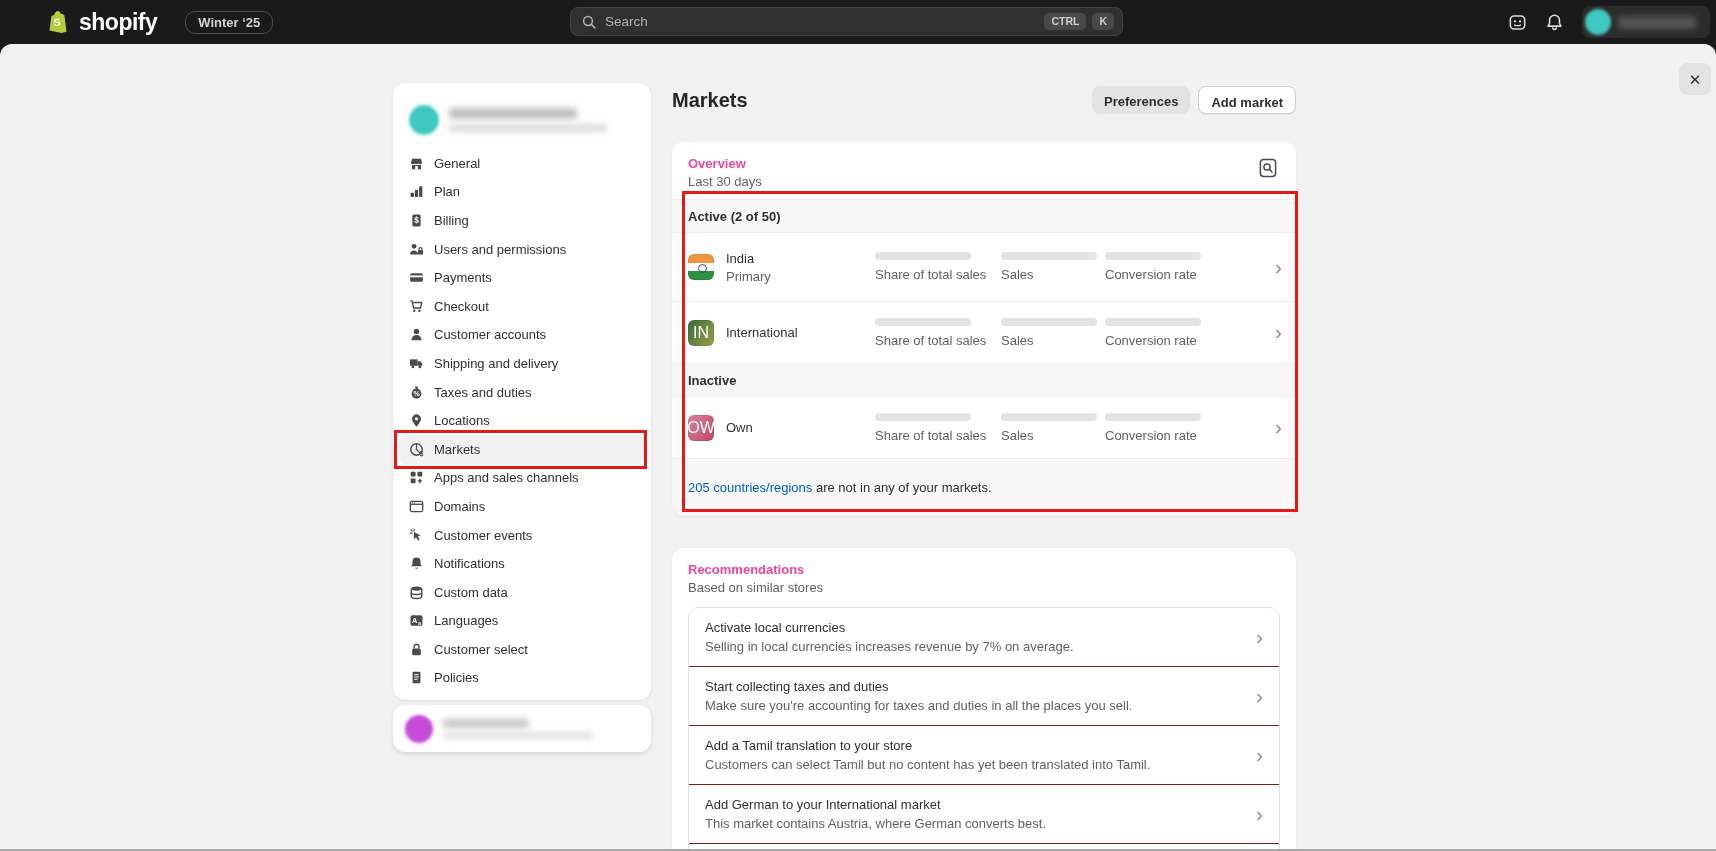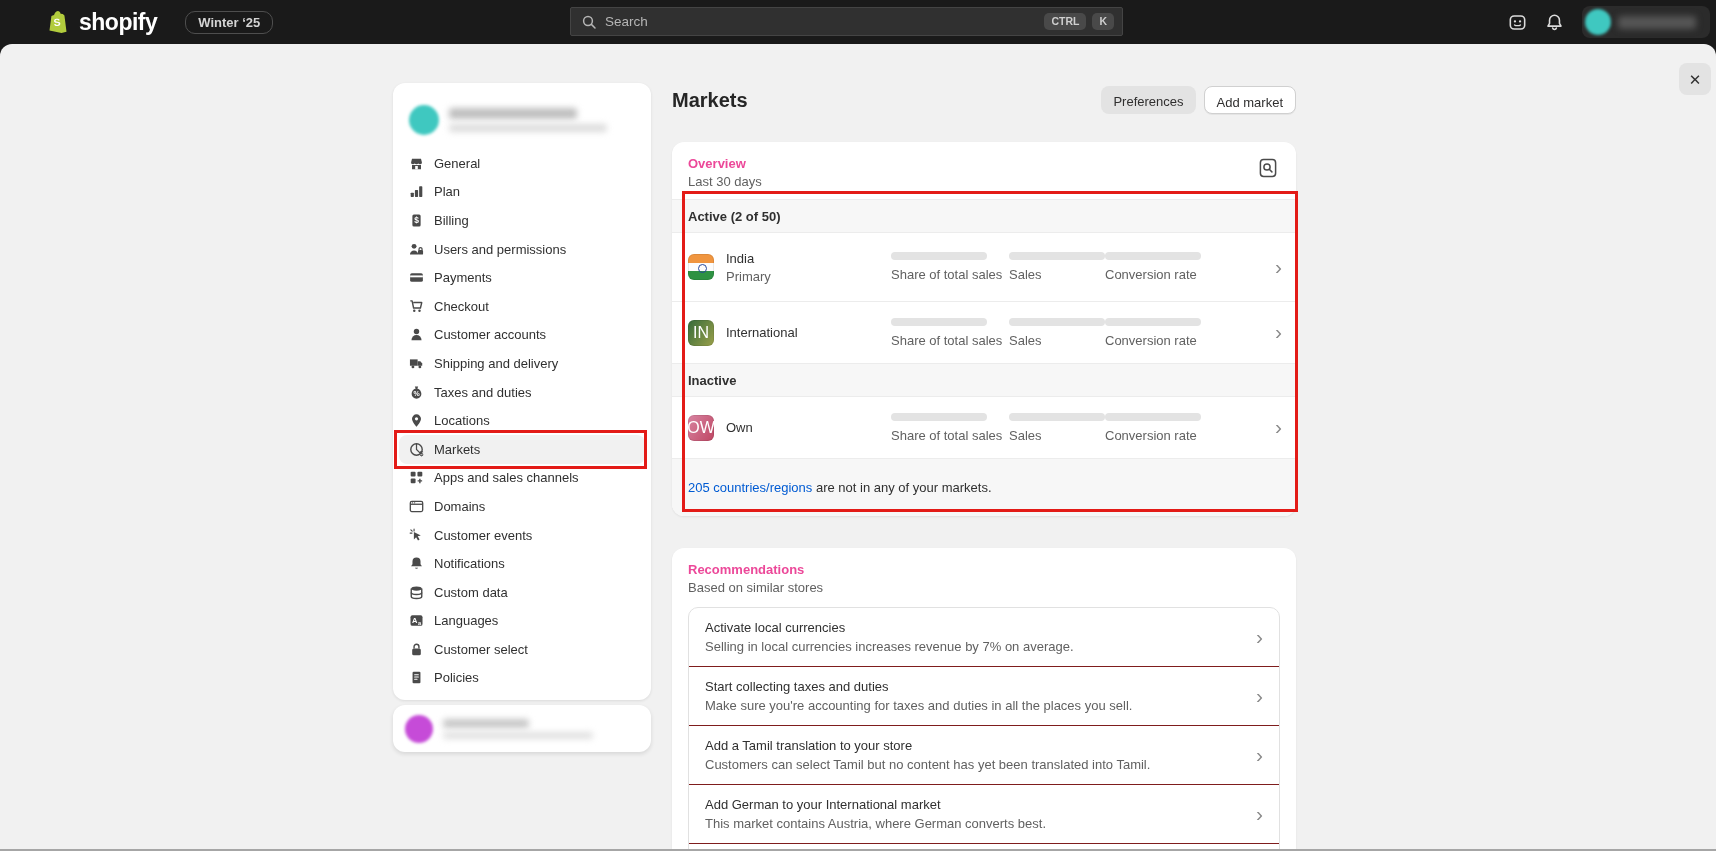--- a/index.html
+++ b/index.html
@@ -10,21 +10,21 @@
   *{box-sizing:border-box;margin:0;padding:0}
   html,body{width:1716px;height:851px;overflow:hidden}
   body{font-family:"Liberation Sans","DejaVu Sans",sans-serif;background:var(--topbar-bg);position:relative;color:#303030}
 
   
   .topbar{position:absolute;top:0;left:0;width:1716px;height:44px;background:var(--topbar-bg);display:flex;align-items:center}
   .tb-left{display:flex;align-items:center;margin-left:46px}
   .logo{display:flex;align-items:center;gap:9px;cursor:pointer}
   .wordmark{color:#fff;font-weight:700;font-size:23px;letter-spacing:-.5px}
   .release-badge{margin-left:28px;border:1.5px solid #4e4e4e;border-radius:10px;padding:3px 12px;font-size:13px;font-weight:700;color:#d4d4d4}
-  .searchbar{position:absolute;left:570px;top:7px;width:553px;height:29px;background:#303030;border:1px solid #444;border-radius:2px;display:flex;align-items:center;padding:0 8px 0 10px;cursor:text}
+  .searchbar{position:absolute;left:570px;top:7px;width:553px;height:29px;background:#303030;border:1px solid #444;border-radius:8px;display:flex;align-items:center;padding:0 8px 0 10px;cursor:text}
   .searchbar input{flex:1;background:transparent;border:none;outline:none;color:#e3e3e3;font-size:13.5px;margin-left:8px;font-family:inherit}
   .searchbar input::placeholder{color:#b5b5b5}
   .key{background:rgba(255,255,255,.12);color:#cfcfcf;font-size:10.5px;font-weight:700;border-radius:5px;padding:3px 7px;margin-left:6px;line-height:1}
   .tb-right{position:absolute;right:6px;top:0;height:44px;display:flex;align-items:center;gap:18px}
   .tb-icon-btn{background:none;border:none;cursor:pointer;display:flex;align-items:center}
   .account-chip{background:#2b2b2b;border-radius:8px;height:32px;width:128px;display:flex;align-items:center;padding:3px 6px 3px 3px;gap:7px;cursor:pointer}
   .avatar{border-radius:50%;flex:none}
   .teal{background:var(--accent-teal)}
   .purple{background:var(--accent-purple)}
   .blur1{filter:blur(1.5px)}
@@ -49,21 +49,21 @@
   .acct-card{position:absolute;left:393px;top:661px;width:258px;height:47px;background:var(--card-bg);border-radius:12px;box-shadow:0 2px 4px rgba(26,26,26,.12);display:flex;align-items:center;gap:10px;padding:0 12px;cursor:pointer}
   .acct-lines{display:flex;flex-direction:column;gap:4px}
   .rb-acct1{width:86px;height:9px;background:#c7c7c7}
   .rb-acct2{width:150px;height:7px;background:#e0e0e0}
 
   
   .main-col{position:absolute;left:672px;top:34px;width:624px}
   .page-head{display:flex;align-items:center;height:44px}
   .page-head h1{font-size:20px;font-weight:700;color:#262626}
   .head-actions{margin-left:auto;display:flex;gap:8px}
-  .btn{font-family:inherit;font-size:13px;font-weight:400;color:#302f2f;border-radius:8px;height:28px;padding:8px 12px;cursor:pointer}
+  .btn{font-family:inherit;font-size:13px;font-weight:700;color:#302f2f;border-radius:8px;height:28px;padding:8px 12px;cursor:pointer}
   .btn-gray{background:#e3e3e3;border:none}
   .btn-white{background:#fff;border:1px solid #d0d0d0;box-shadow:0 1px 0 rgba(0,0,0,.05)}
 
   .card{background:var(--card-bg);border-radius:12px;box-shadow:0 1px 2px rgba(26,26,26,.08);overflow:hidden}
   .overview-card{margin-top:20px}
   .card-head{display:flex;align-items:flex-start;padding:14px 16px 10px}
   .card-title{font-size:13px;font-weight:700;color:#ec4899}
   .card-sub{font-size:13px;color:#616161;margin-top:3px}
   .head-icon-btn{margin-left:auto;background:none;border:none;cursor:pointer;padding:2px}
 
@@ -73,21 +73,21 @@
   .mrow + .mrow{border-top:1px solid #ececec}
   .mname{display:flex;align-items:center;gap:12px;width:176px;flex:none}
   .mname .nm{font-size:13px;color:#303030}
   .mname .sub{font-size:13px;color:#616161;margin-top:3px}
   .badge{width:26px;height:26px;border-radius:6px;flex:none;box-shadow:inset 0 0 0 1px rgba(0,0,0,.08)}
   .flag-india{background:linear-gradient(180deg,#f0953f 0 34%,#fdfdfd 34% 66%,#2e9243 66% 100%);position:relative}
   .flag-india::after{content:"";position:absolute;left:50%;top:50%;width:7px;height:7px;margin:-3.5px 0 0 -3.5px;border-radius:50%;border:1.6px solid #26479b}
   .badge-txt{display:flex;align-items:center;justify-content:center;color:#fff;font-size:16px;font-weight:400}
   .badge-in{background:linear-gradient(125deg,#356b3a,#9aa04a)}
   .badge-ow{background:linear-gradient(125deg,#d884a2,#bf4763)}
-  .stats{display:flex;gap:0;margin-left:auto;margin-right:50px}
+  .stats{display:flex;gap:8px;margin-left:auto;margin-right:50px}
   .stat{flex:none}
   .stat.w1{width:118px}.stat.w2{width:96px}.stat.w3{width:120px}
   .bar{width:96px;height:8px;border-radius:4px;background:var(--stat-bar-gray);margin-bottom:7px}
   .slabel{font-size:13px;color:#616161;white-space:nowrap}
   .chev{font-size:21px;color:#8a8a8a;line-height:0.8;font-weight:400}
   .ofooter{background:#f7f7f7;border-top:1px solid #ececec;height:58px;padding:21px 16px 0;font-size:13px;color:#303030}
   .ofooter a{color:var(--link-blue);text-decoration:none;cursor:pointer}
 
   .rec-card{margin-top:32px;height:420px}
   .rec-box{margin:10px 16px 16px;border:1px solid #e1e1e1;border-radius:10px}

